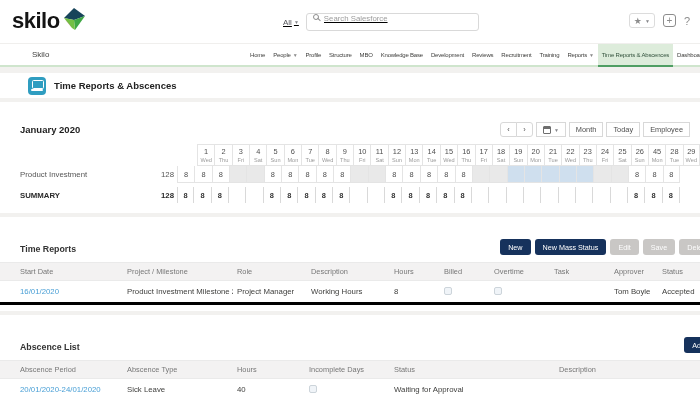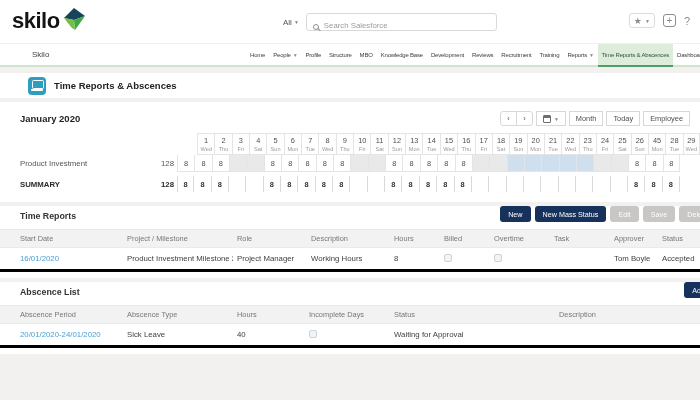--- a/index.html
+++ b/index.html
@@ -4,24 +4,24 @@
 <style>
   * { box-sizing: border-box; margin: 0; padding: 0; }
   html,body { width:700px; height:400px; overflow:hidden; }
   body { background:#f2f1ef; font-family:"Liberation Sans", sans-serif; position:relative; }
 
   
   .global-header { height:44px; background:#fff; position:relative; border-bottom:1px solid #f0efed; }
   .logo { position:absolute; left:12px; top:6px; display:flex; align-items:flex-start; }
   .logo-text { font-size:22px; font-weight:bold; color:#141414; letter-spacing:-0.5px; line-height:30px; }
   .logo-mark { margin-left:2px; margin-top:1px; }
-  .search-area { position:absolute; left:283px; top:13px; display:flex; align-items:center; }
+  .search-area { position:absolute; left:283px; top:13px; display:flex; align-items:center;text-decoration:underline; }
   .scope { display:flex; align-items:center; gap:2px; font-size:8px; color:#54555a; margin-right:7px; }
   .caret { font-size:5px; color:#85868a; }
-  .search-box { width:191px; height:18px; border:1px solid #d9d9d9; border-radius:3px; background:#fff; display:flex; align-items:flex-end; padding:0 6px; }
+  .search-box { width:173px; height:18px; border:1px solid #d9d9d9; border-radius:3px; background:#fff; display:flex; align-items:flex-start; padding:0 6px; }
   .mag { width:6px; height:6px; border:1px solid #8e8e8e; border-radius:50%; position:relative; flex:none; margin-right:5px; }
   .mag::after { content:''; position:absolute; width:4px; height:1px; background:#8e8e8e; transform:rotate(45deg); right:-3px; bottom:-1px; }
   .search-box input { border:none; outline:none; font-size:7.8px; color:#444; width:100%; font-family:inherit; }
   .search-box input::placeholder { color:#9b9b9b; }
   .header-icons { position:absolute; right:10px; top:13px; display:flex; align-items:center; gap:8px; }
   .star-btn { border:1px solid #dcdcdc; border-radius:3px; height:15px; padding:0 4px; display:flex; align-items:center; gap:3px; color:#8c8c8c; font-size:9px; background:#fff; }
   .plus-btn { width:13px; height:13px; border:1px solid #8c8c8c; border-radius:3px; color:#8c8c8c; font-size:10px; line-height:11px; text-align:center; background:#fff; }
   .help-icon { font-size:11px; color:#8c8c8c; }
 
   
@@ -37,21 +37,21 @@
 
   
   .card { background:#fff; }
   .title-card { margin-top:6px; height:25px; display:flex; align-items:center; padding-left:28px; gap:8px; }
   .page-icon { width:18px; height:18px; background:#2f9dc0; border-radius:4px; position:relative; flex:none; }
   .page-icon::before { content:''; position:absolute; left:4px; top:3.5px; width:9.5px; height:7px; border:1.2px solid #fff; border-radius:1.5px; }
   .page-icon::after { content:''; position:absolute; left:3px; top:12.5px; width:12px; height:1.8px; background:#fff; border-radius:1px; }
   .page-title { font-size:9.5px; font-weight:bold; color:#222; }
 
   
-  .calendar-card { margin-top:4px; padding:9px 0 10px; }
+  .calendar-card { margin-top:4px; padding:20px 0 10px; }
   .cal-head { display:flex; justify-content:space-between; align-items:center; padding:0 10px 0 20px; }
   .cal-title { font-size:9.5px; font-weight:bold; color:#1e1e1e; }
   .cal-controls { display:flex; gap:3px; }
   .ctl-group { display:flex; }
   .ctl { height:15px; min-width:17px; border:1px solid #d8d8d8; background:#fff; border-radius:0; font-size:7.4px; color:#4e4e4e; display:flex; align-items:center; justify-content:center; padding:0 6px; font-family:inherit; }
   .ctl-group .ctl:first-child { border-radius:3px 0 0 3px; }
   .ctl-group .ctl:last-child { border-radius:0 3px 3px 0; margin-left:-1px; }
   .cal-ic { width:8px; height:8px; border:1px solid #6e6e6e; border-radius:1px; position:relative; margin-right:3px; }
   .cal-ic::before { content:''; position:absolute; left:0; right:0; top:0; height:2.5px; background:#6e6e6e; }
   .cal-grid { margin-top:7px; }
@@ -67,21 +67,21 @@
   .cal-cell { width:17.35px; height:17px; flex:none; border-left:1px solid #e4e4e4; border-bottom:1px solid #e4e4e4; display:flex; align-items:center; justify-content:center; font-size:7.4px; color:#4f4f4f; background:#fff; }
   .cal-cell:last-child { border-right:1px solid #e4e4e4; }
   .cal-cell.weekend { background:#e9e9e9; }
   .cal-cell.absence { background:#cfdfee; }
   .summary-row { margin-top:4px; }
   .summary-row .cal-label, .summary-row .cal-total { font-weight:bold; color:#2b2b2b; }
   .sum-cell { width:17.35px; height:16px; flex:none; border-right:1px solid #d9d9d9; display:flex; align-items:center; justify-content:center; font-size:7.4px; font-weight:bold; color:#333; }
   .sum-cell:first-child { border-left:1px solid #d9d9d9; }
 
   
-  .table-card { margin-top:4px; padding-top:0; padding-bottom:6px; }
+  .table-card { margin-top:4px; padding-top:22px; padding-bottom:6px; }
   .sec-head { position:relative; height:20px; display:flex; align-items:center; padding-left:20px; }
   .sec-title { font-size:8.8px; font-weight:bold; color:#333; }
   .btns { position:absolute; top:0; display:flex; gap:4px; }
   .btns.tr-btns { right:-16px; }
   .btns.ab-btns { right:-13px; }
   .btn { border:none; border-radius:3px; font-size:7.2px; padding:3.5px 8px; font-family:inherit; white-space:nowrap; }
   .btn.primary { background:#16325c; color:#fff; }
   .btn.disabled { background:#c9c7c5; color:#fdfdfd; }
   table { border-collapse:collapse; width:700px; table-layout:fixed; margin-top:3px; }
   thead th { background:#f3f2f2; font-size:7.4px; font-weight:normal; color:#777; text-align:left; padding:4px 4px; border-top:1px solid #eaeaea; border-bottom:1px solid #eaeaea; overflow:hidden; white-space:nowrap; }

